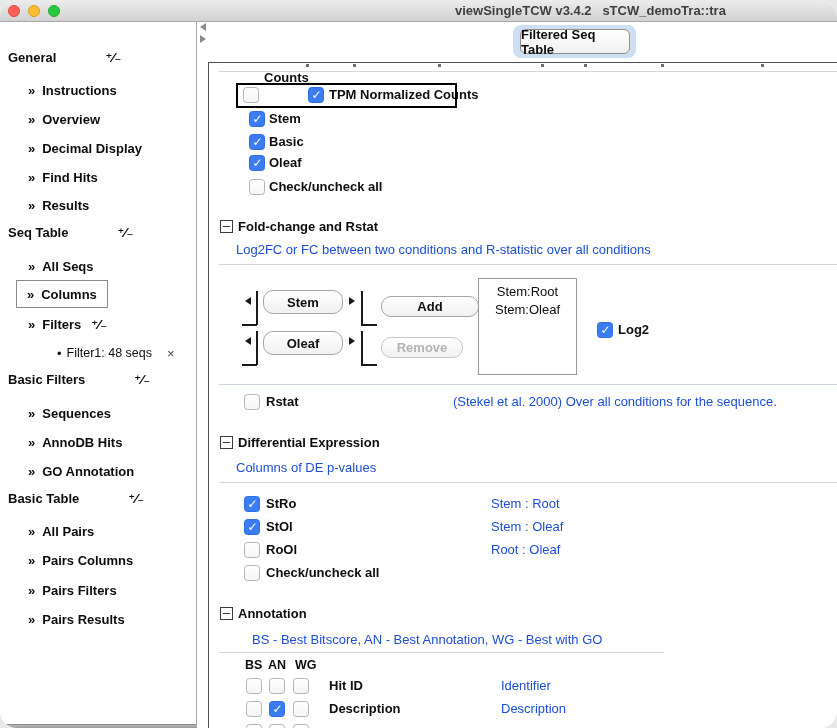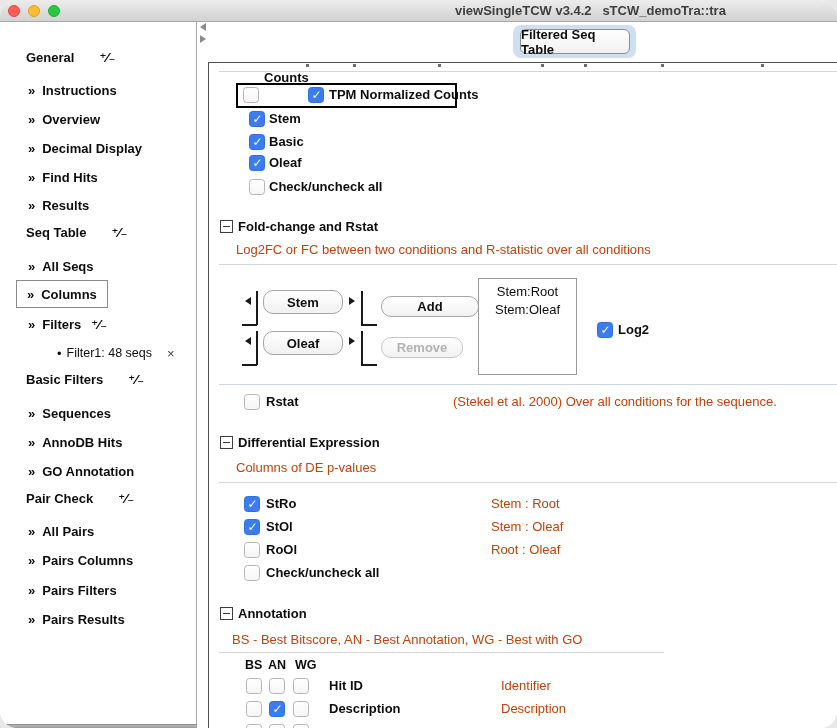--- a/index.html
+++ b/index.html
@@ -12,21 +12,21 @@
   .light.red{left:8px;background:#ff5f57;border:1px solid #e0443e;}
   .light.yellow{left:28px;background:#febc2e;border:1px solid #d89e24;}
   .light.green{left:48px;background:#28c840;border:1px solid #1dad2b;}
   .wtitle{position:absolute;left:455px;top:3px;height:16px;line-height:16px;
           font-size:13px;font-weight:bold;color:#3f3f3f;white-space:pre;}
   
   .sidebar{position:absolute;left:0;top:22px;width:197px;height:706px;background:#fff;
            border-right:1px solid #a8a8a8;box-sizing:border-box;}
   .srow{position:absolute;height:18px;display:flex;align-items:center;white-space:nowrap;
         font-size:13px;font-weight:bold;color:#0d0d0d;}
-  .srow.group{left:26px;}
+  .srow.group{left:8px;gap:24px;}
   .srow.item{left:28px;}
   .chev{margin-right:7px;font-weight:bold;}
   .toggle{font-family:"DejaVu Sans",sans-serif;font-size:13px;font-weight:bold;}
   .toggle.gap{margin-left:25px;}
   .toggle.near{margin-left:10px;}
   .selbox{left:16px !important;border:1px solid #8a8a8a;height:28px;padding:0 10px;box-sizing:border-box;}
   .filterrow{left:57px !important;font-weight:normal;font-size:12.5px;}
   .filterrow .bullet{margin-right:5px;font-size:13px;}
   .filterrow .fclose{margin-left:15px;color:#444;font-size:13px;}
   .bstrip{position:absolute;left:0;top:724px;width:197px;height:4px;
@@ -45,21 +45,21 @@
            border-top:1px solid #4f4f4f;border-left:1px solid #4f4f4f;box-sizing:border-box;overflow:hidden;}
   .content *{box-sizing:border-box;}
   .mark{position:absolute;width:3px;height:3px;background:#6e6e6e;top:1px;}
   .hairline{position:absolute;height:1px;background:#d6d6d6;left:10px;width:619px;}
   .cb{position:absolute;width:16px;height:16px;border:1px solid #b5b5b5;border-radius:3.5px;
       background:linear-gradient(#ffffff,#f5f5f5);}
   .cb.checked{background:#3b7cf2;border-color:#2f6fe4;}
   .cb.checked::after{content:"✓";font-family:"DejaVu Sans",sans-serif;color:#fff;font-weight:bold;
       font-size:12px;position:absolute;left:2.5px;top:0.5px;line-height:13px;}
   .blabel{position:absolute;height:18px;line-height:18px;font-size:13px;font-weight:bold;white-space:nowrap;}
-  .rtext{position:absolute;height:18px;line-height:18px;font-size:13px;font-weight:normal;white-space:nowrap;color:#c2410c;}
+  .rtext{position:absolute;height:18px;line-height:18px;font-size:13px;font-weight:normal;white-space:nowrap;color:#1d4ed8;}
   .groupbox{position:absolute;border:2px solid #000;background:#fff;}
   .secicon{position:absolute;width:13px;height:13px;border:1px solid #3c3c3c;background:#fff;}
   .secicon::after{content:"";position:absolute;left:2px;right:2px;top:4.5px;height:1.5px;background:#3c3c3c;}
   .btn{position:absolute;background:linear-gradient(#ffffff,#f1f1f1);border:1px solid #a6a6a6;border-radius:10px;
        display:flex;align-items:center;justify-content:center;font-size:13px;font-weight:bold;color:#111;}
   .btn.disabled{color:#b3b3b3;border-color:#c6c6c6;}
   .bracket{position:absolute;width:30px;height:36px;}
   .bracket .vline{position:absolute;width:1.5px;height:34px;background:#1a1a1a;top:0;}
   .bracket .hfoot{position:absolute;height:1.5px;background:#1a1a1a;top:33px;}
   .bracket .tri{position:absolute;width:0;height:0;}
@@ -142,21 +142,21 @@
     <div class="srow item" style="top:411px">
       <span class="chev">»</span>
       <span>AnnoDB Hits</span>
     </div>
     <div class="srow item" style="top:440px">
       <span class="chev">»</span>
       <span>GO Annotation</span>
     </div>
 
     <div class="srow group" style="top:467px">
-      <span>Pair Check</span>
+      <span>Basic Table</span>
       <span class="toggle gap">⁺⁄₋</span>
     </div>
     <div class="srow item" style="top:500px">
       <span class="chev">»</span>
       <span>All Pairs</span>
     </div>
     <div class="srow item" style="top:529px">
       <span class="chev">»</span>
       <span>Pairs Columns</span>
     </div>
@@ -264,21 +264,21 @@
 
     <span class="cb" style="left:35px;top:479px"></span>
     <span class="blabel" style="left:57px;top:478px">RoOl</span>
     <span class="rtext" style="left:282px;top:478px">Root : Oleaf</span>
 
     <span class="cb" style="left:35px;top:502px"></span>
     <span class="blabel" style="left:57px;top:501px">Check/uncheck all</span>
 
     <span class="secicon" style="left:11px;top:544px"></span>
     <span class="blabel" style="left:29px;top:542px">Annotation</span>
-    <span class="rtext" style="left:23px;top:568px">BS - Best Bitscore, AN - Best Annotation, WG - Best with GO</span>
+    <span class="rtext" style="left:43px;top:568px">BS - Best Bitscore, AN - Best Annotation, WG - Best with GO</span>
     <div class="hairline" style="top:589px;width:445px"></div>
 
     <span class="colhead" style="left:36px;top:594px">BS</span>
     <span class="colhead" style="left:59px;top:594px">AN</span>
     <span class="colhead" style="left:86px;top:594px">WG</span>
 
     <span class="cb" style="left:37px;top:615px"></span>
     <span class="cb" style="left:60px;top:615px"></span>
     <span class="cb" style="left:84px;top:615px"></span>
     <span class="blabel" style="left:120px;top:614px">Hit ID</span>

